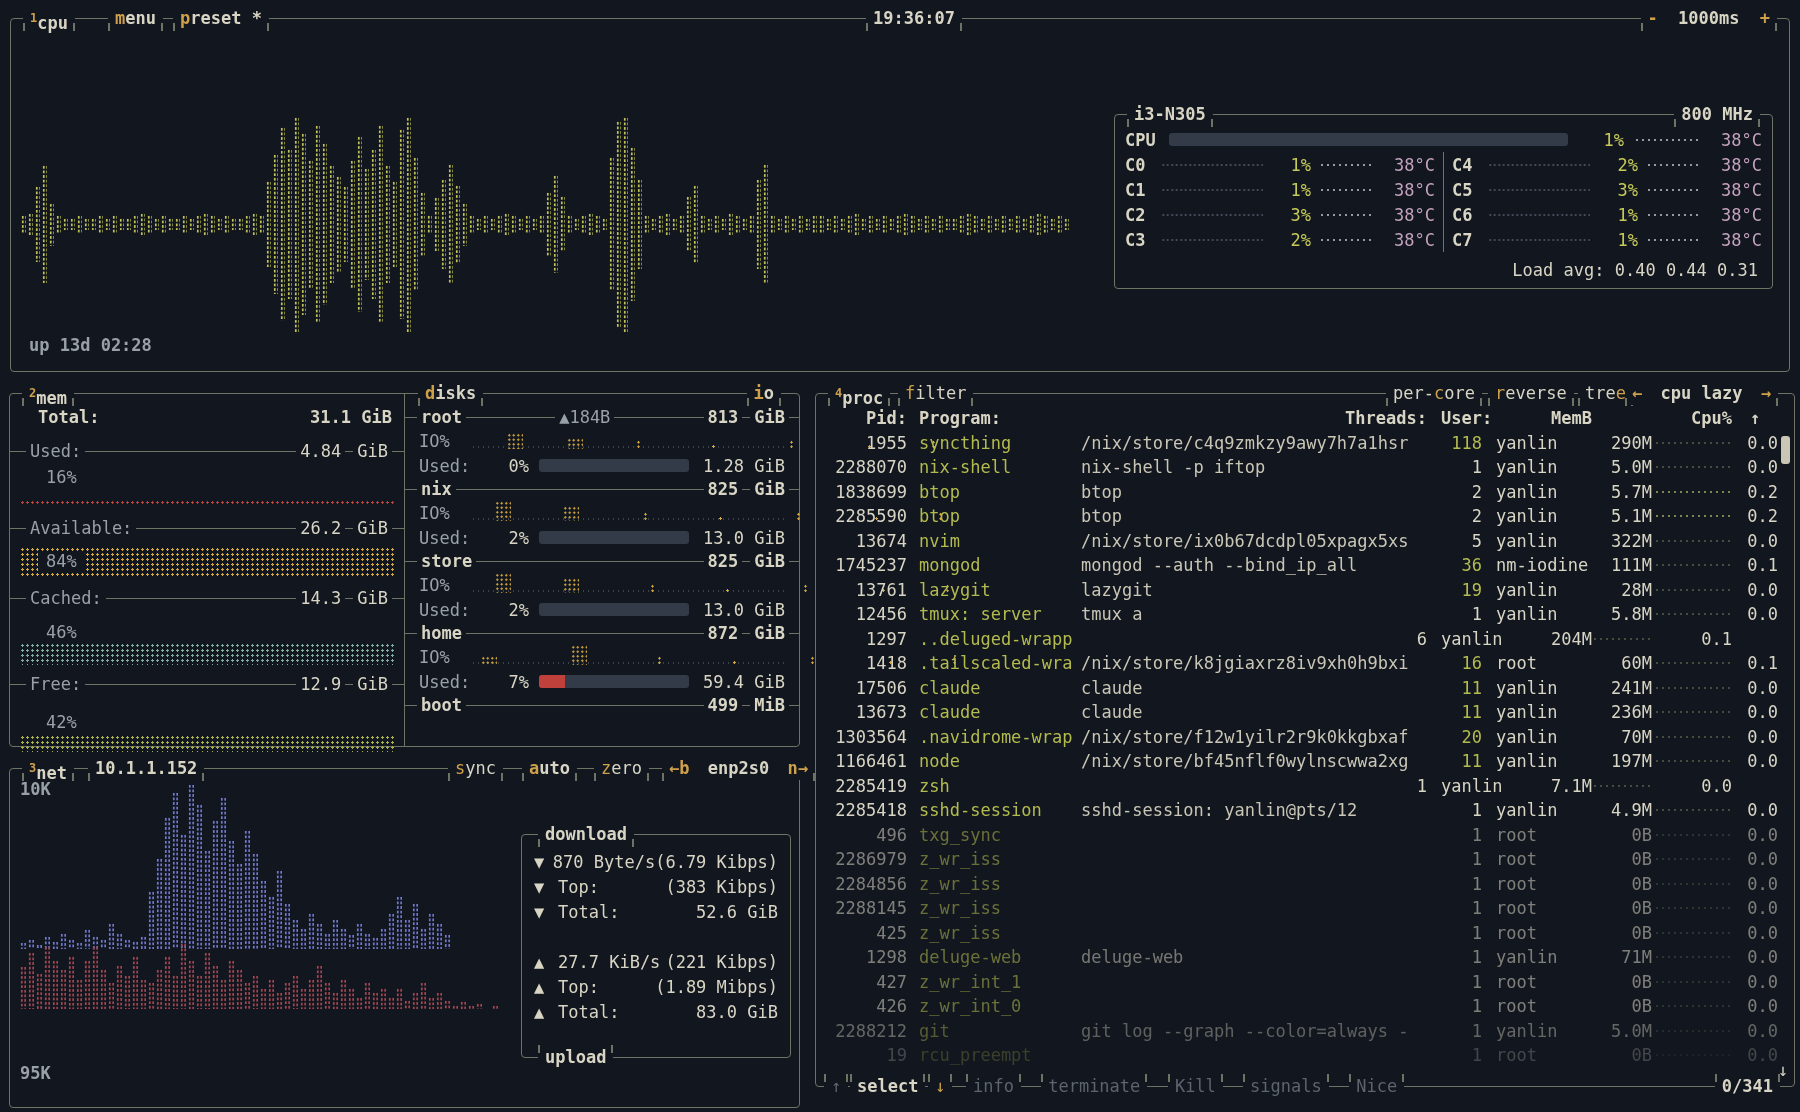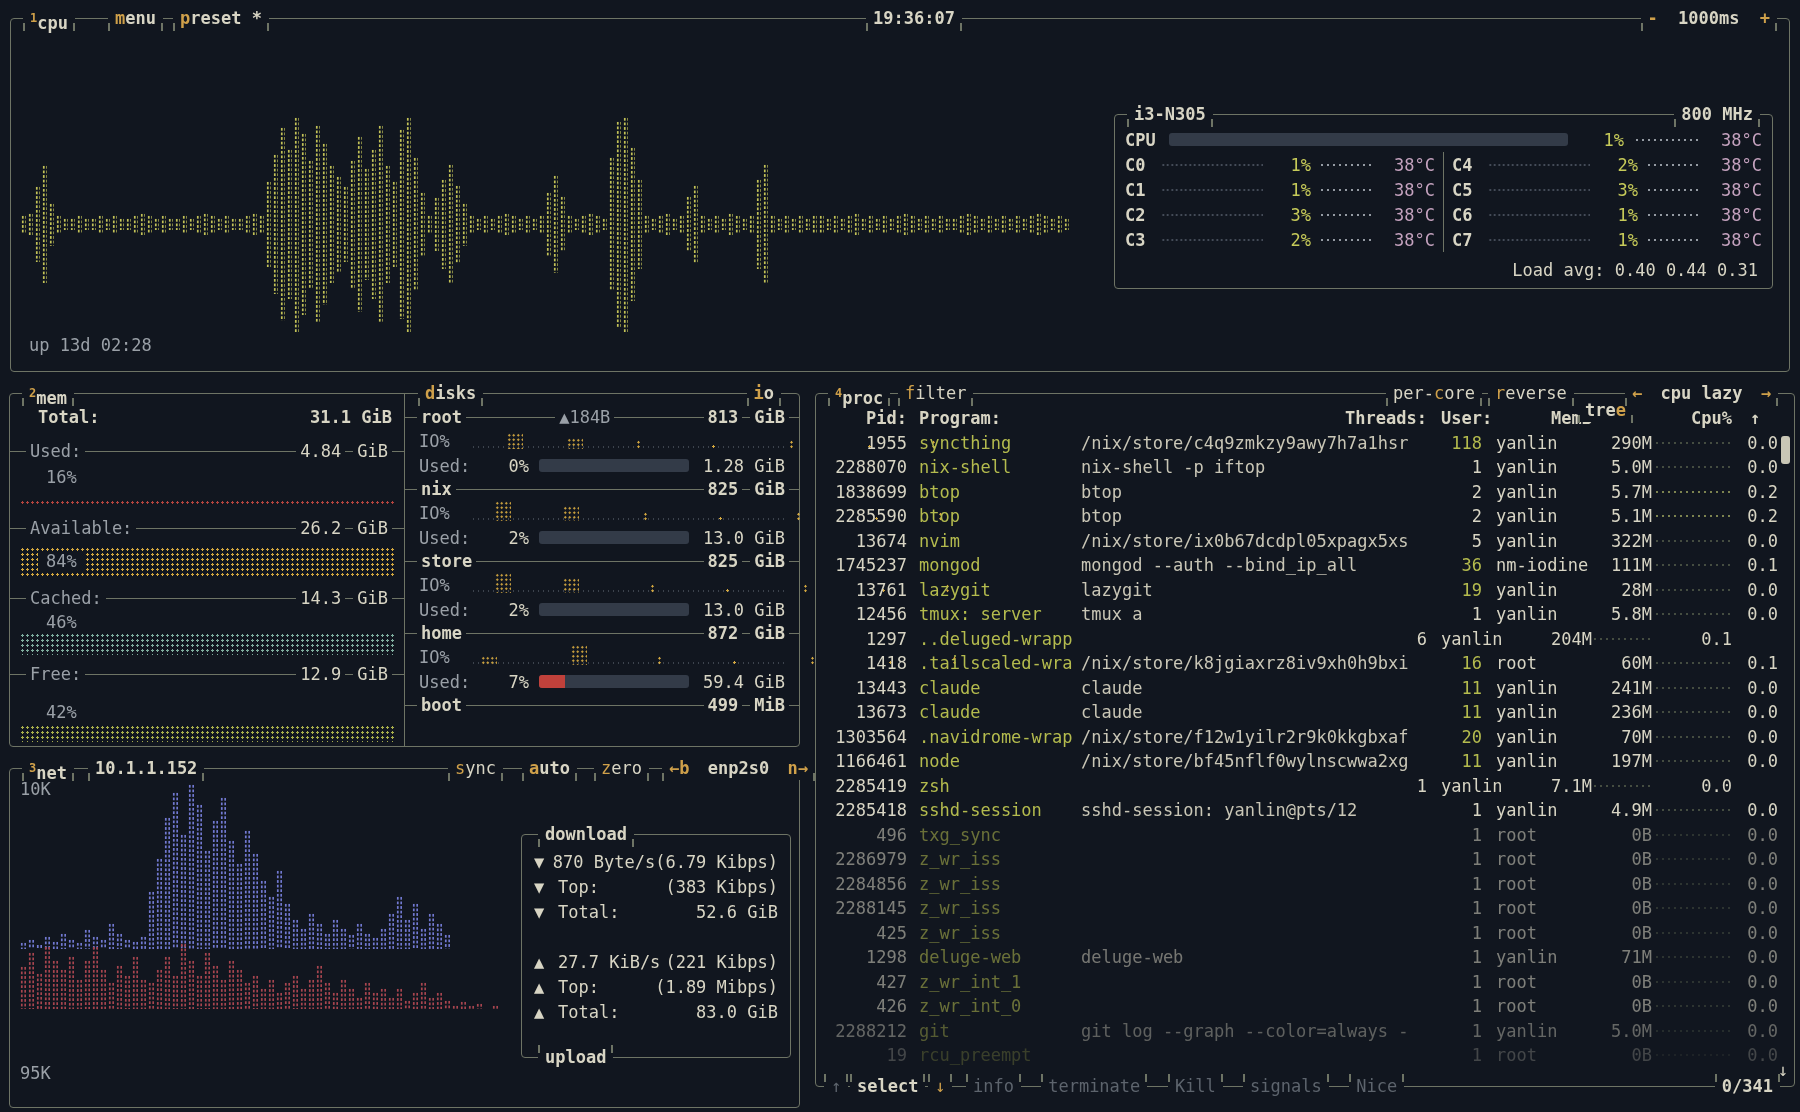--- a/index.html
+++ b/index.html
@@ -16,21 +16,21 @@
   .blabel{position:absolute; top:-12px; height:23px; line-height:23px; background:var(--bg);
     padding:0 7px; white-space:nowrap; font-weight:bold; color:var(--fg); z-index:3;}
   .blabel::before,.blabel::after{content:""; position:absolute; bottom:-1px; width:2px; height:8px; background:var(--border);}
   .blabel::before{left:0;} .blabel::after{right:0;}
   .flabel{position:absolute; bottom:-12px; height:23px; line-height:23px; background:var(--bg);
     padding:0 7px; white-space:nowrap; z-index:3;}
   .flabel::before,.flabel::after{content:""; position:absolute; top:-1px; width:2px; height:8px; background:var(--border);}
   .flabel::before{left:0;} .flabel::after{right:0;}
   .sup{font-size:12px; vertical-align:7px; color:var(--hot); font-weight:bold;}
   .hk{color:var(--hot);}
-  .graybox{color:var(--fgdim); font-weight:normal;}
+  .graybox{color:var(--fgdim); font-weight:bold;}
   
   .gwrap{position:absolute;}
   .gcol{position:absolute;}
   .band{background-size:5px 5px;}
   .band-av{background-image:radial-gradient(var(--avail) 1.2px, transparent 1.3px);}
   .band-ca{background-image:radial-gradient(var(--cache) 1.2px, transparent 1.3px);}
   .band-fr{background-image:radial-gradient(var(--free) 1.2px, transparent 1.3px);}
   .band-used{background-image:radial-gradient(var(--red) 1.1px, transparent 1.2px); background-size:5px 5px; height:5px;}
   .dotline{height:4px; background-image:radial-gradient(#4e5663 1px, transparent 1.1px); background-size:4.5px 4px;}
   .minidots{height:4px; background-image:radial-gradient(#959ba3 1px, transparent 1.1px); background-size:6px 4px;}
@@ -389,21 +389,21 @@
         </div>
         <div class="rrow" style="margin-top: 10px;">
           <span class="rseg" style="width: 16px;"></span>
           <span class="rlab">Cached:</span>
           <span class="rfill"></span>
           <span class="rval">14.3</span>
           <span class="rseg" style="width: 8px;"></span>
           <span class="rval">GiB</span>
           <span class="rseg" style="width: 12px;"></span>
         </div>
-        <div class="pctrow" style="margin-top: 2px;">46%</div>
+        <div class="pctrow" style="margin-top: 12px;">46%</div>
         <div class="band band-ca" style="height: 22px; margin: 0px 10px;"></div>
         <div class="rrow" style="margin-top: 8px;">
           <span class="rseg" style="width: 16px;"></span>
           <span class="rlab">Free:</span>
           <span class="rfill"></span>
           <span class="rval">12.9</span>
           <span class="rseg" style="width: 8px;"></span>
           <span class="rval">GiB</span>
           <span class="rseg" style="width: 12px;"></span>
         </div>
@@ -721,21 +721,21 @@
           </div>
         </div>
     </div>
   </div>
 
   <div class="box" id="proc-box" style="left:815px; top:393px; width:980px; height:694px;">
     <div class="blabel" style="left:12px;"><span class="sup">4</span><span>proc</span></div>
     <div class="blabel" style="left:82px; font-weight:normal;"><span class="hk">f</span><span>ilter</span></div>
     <div class="blabel" style="left:570px; font-weight:normal;"><span>per-</span><span class="hk">c</span><span>ore</span></div>
     <div class="blabel" style="left:672px; font-weight:normal;"><span class="hk">r</span><span>everse</span></div>
-    <div class="blabel" style="left:762px; font-weight:bold;margin-top:17px;"><span>tre</span><span class="hk">e</span><span></span></div>
+    <div class="blabel" style="left:762px; font-weight:normal;"><span>tre</span><span class="hk">e</span><span></span></div>
     <div class="blabel" style="right:16px;">
       <span class="hk">←</span>
       <span style="padding:0 8px;">cpu lazy</span>
       <span class="hk">→</span>
     </div>
 
     <div class="phead" style="margin-top:12px;">
       <span class="c-pid">Pid:</span>
       <span class="c-prog">Program:</span>
       <span class="c-thr">Threads:</span>
@@ -870,21 +870,21 @@
           <span class="c-thr hi">16</span>
           <span class="c-user">root</span>
           <span class="c-mem">60M</span>
           <span class="c-graph">
             <span class="rowdots"></span>
           </span>
           <span class="c-cpu">0.1</span>
           <span class="c-sort"></span>
         </div>
         <div class="prow">
-          <span class="c-pid">13443</span>
+          <span class="c-pid">17506</span>
           <span class="c-prog">claude</span>
           <span class="c-cmd">claude</span>
           <span class="c-thr hi">11</span>
           <span class="c-user">yanlin</span>
           <span class="c-mem">241M</span>
           <span class="c-graph">
             <span class="rowdots"></span>
           </span>
           <span class="c-cpu">0.0</span>
           <span class="c-sort"></span>

